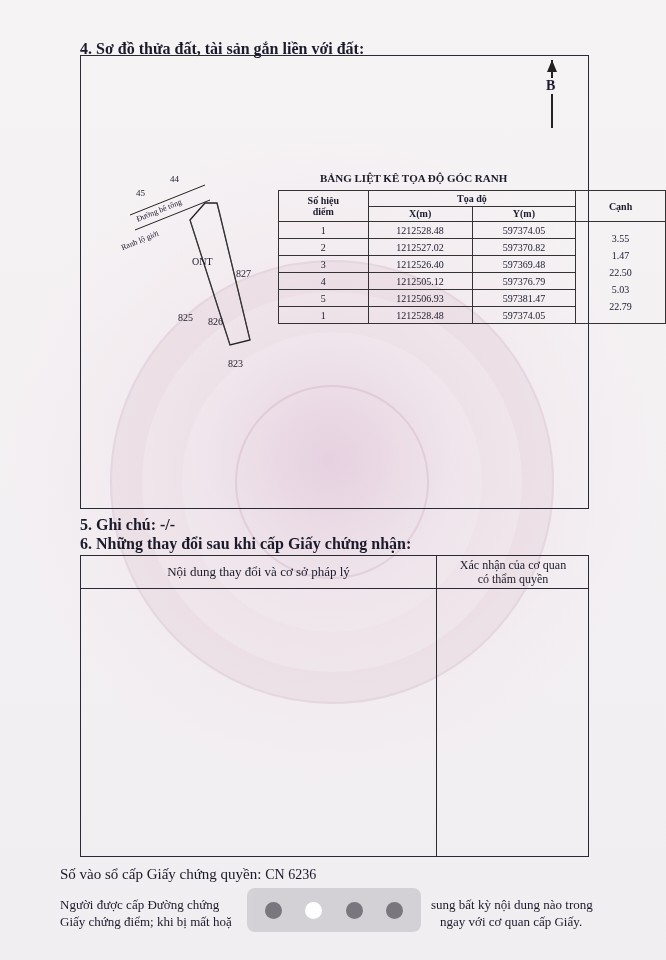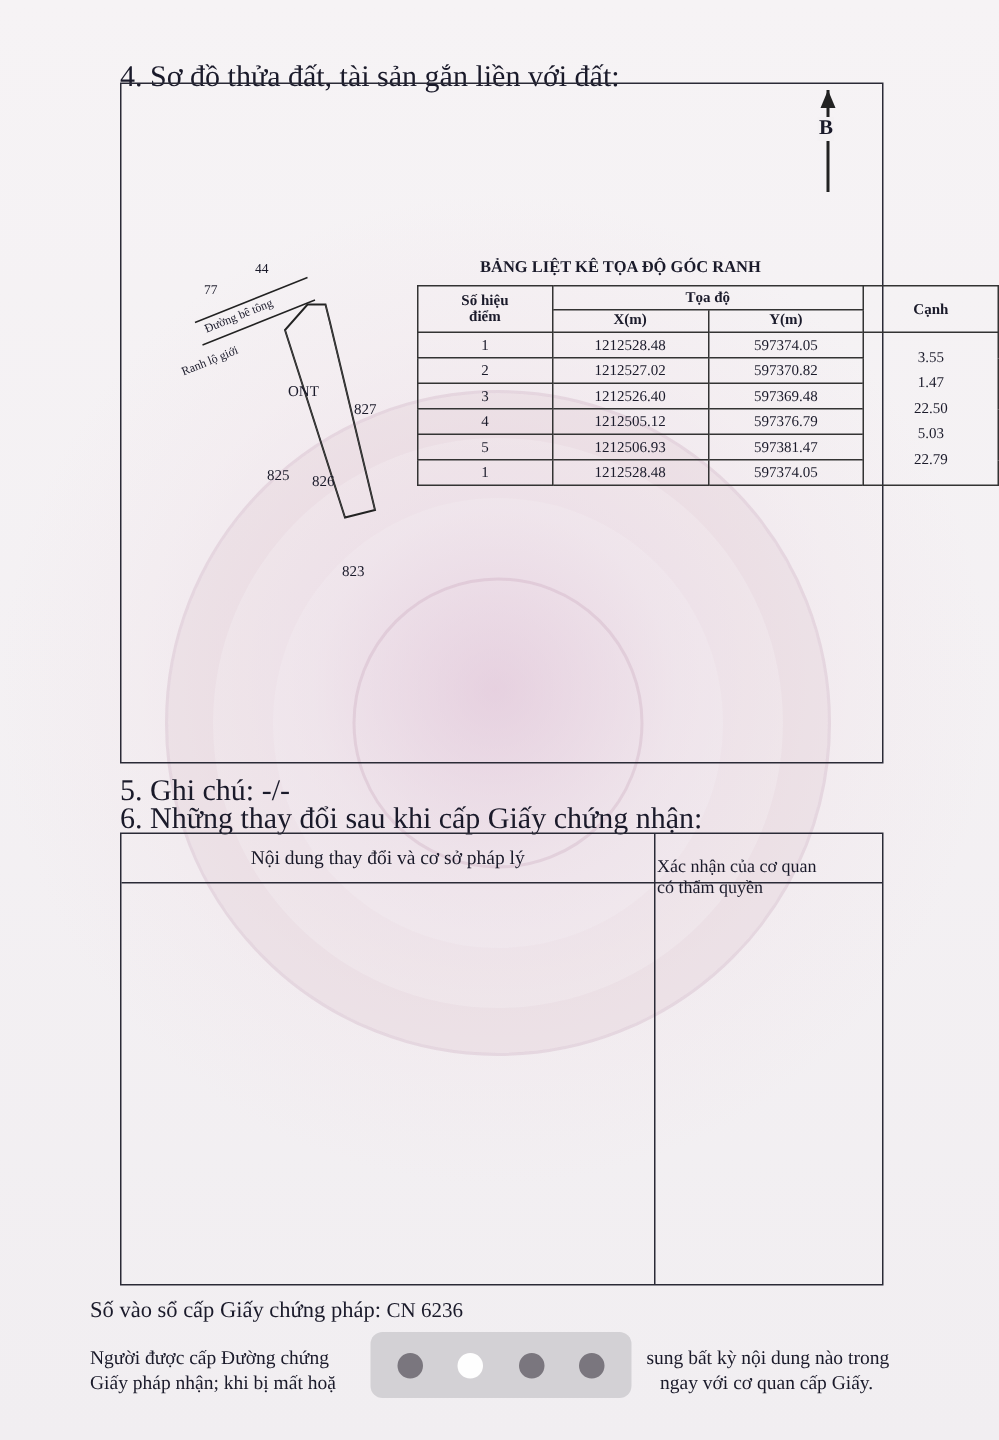--- a/index.html
+++ b/index.html
@@ -4,21 +4,21 @@
 <style>
   html,body{margin:0;padding:0;}
   body{width:666px;height:960px;overflow:hidden;background:#f4f1f3;position:relative;font-family:"Liberation Serif","DejaVu Serif",serif;color:#1a1a2a;}
   .page{position:absolute;left:0;top:0;width:666px;height:960px;
     background:
       radial-gradient(circle at 330px 460px, rgba(214,170,200,0.45) 0px, rgba(230,205,220,0.35) 120px, rgba(240,225,232,0.25) 240px, rgba(244,241,243,0) 330px),
       linear-gradient(#f6f3f5,#f1eef1);}
   .drum{position:absolute;left:110px;top:260px;width:440px;height:440px;border-radius:50%;
     border:2px solid rgba(190,150,175,0.25);box-shadow:inset 0 0 0 30px rgba(215,180,200,0.12), inset 0 0 0 70px rgba(225,195,210,0.10);}
   .drum2{position:absolute;left:235px;top:385px;width:190px;height:190px;border-radius:50%;border:2px solid rgba(190,150,175,0.25);}
-  .h{position:absolute;font-weight:normal;font-size:20px;}
+  .h{position:absolute;font-weight:bold;font-size:16px;}
   .frame{position:absolute;border:1.5px solid #2a2a36;}
   .north{position:absolute;left:547px;top:60px;width:10px;height:68px;}
   .north-line{position:absolute;left:4px;top:0;width:2px;height:68px;background:#222;}
   .north-tip{position:absolute;left:0;top:0;width:0;height:0;border-left:5px solid transparent;border-right:5px solid transparent;border-bottom:12px solid #222;}
   .north-label{position:absolute;left:545px;top:78px;font-weight:bold;font-size:14px;background:#f4f1f3;padding:0 1px;}
   table.coords{position:absolute;left:278px;top:190px;border-collapse:collapse;font-size:10px;}
   table.coords td, table.coords th{border:1px solid #333;text-align:center;padding:0 20px;}
   table.coords th{font-weight:bold;font-size:10px;}
   .tcap{position:absolute;left:320px;top:172px;font-weight:bold;font-size:11px;}
   .small{position:absolute;font-size:9px;}
@@ -48,29 +48,29 @@
   </div>
   <div class="north-label">B</div>
 
   <svg class="plot" viewBox="0 0 180 230">
     <line x1="20" y1="50" x2="95" y2="20" stroke="#222" stroke-width="1"></line>
     <line x1="25" y1="65" x2="100" y2="35" stroke="#222" stroke-width="1"></line>
     <polygon points="95,38 107,38 110,50 140,175 120,180 80,55" fill="none" stroke="#222" stroke-width="1.3"></polygon>
     <line x1="80" y1="55" x2="120" y2="180" stroke="#444" stroke-width="0.6"></line>
     <line x1="107" y1="38" x2="140" y2="175" stroke="#444" stroke-width="0.6"></line>
   </svg>
-  <div class="small" style="left:136px;top:188px;">77</div>
+  <div class="small" style="left:136px;top:188px;">45</div>
   <div class="small" style="left:170px;top:174px;">44</div>
   <div class="small" style="left:135px;top:206px;transform:rotate(-22deg);font-size:8px;">Đường bê tông</div>
   <div class="small" style="left:120px;top:236px;transform:rotate(-22deg);font-size:8px;">Ranh lộ giới</div>
   <div class="small" style="left:192px;top:256px;font-size:10px;">ONT</div>
   <div class="small" style="left:236px;top:268px;font-size:10px;">827</div>
   <div class="small" style="left:178px;top:312px;font-size:10px;">825</div>
   <div class="small" style="left:208px;top:316px;font-size:10px;">826</div>
-  <div class="small" style="left:228px;top:376px;font-size:10px;text-align:right;">823</div>
+  <div class="small" style="left:228px;top:358px;font-size:10px;text-align:right;">823</div>
 
   <div class="tcap">BẢNG LIỆT KÊ TỌA ĐỘ GÓC RANH</div>
   <table class="coords">
     <tbody>
         <tr>
       <th rowspan="2" style="width:52px;height:30px;">Số hiệu điểm</th>
       <th colspan="2">Tọa độ</th>
       <th rowspan="2" style="width:52px;font-family:Liberation Serif, serif;">Cạnh</th>
     </tr>
     <tr>
@@ -117,33 +117,33 @@
   </tbody>
     </table>
 
   <div class="h" style="left:80px;top:516px;">5. Ghi chú: -/-</div>
   <div class="h" style="left:80px;top:535px;">6. Những thay đổi sau khi cấp Giấy chứng nhận:</div>
 
   <div class="changes">
     <div class="hdr"></div>
     <div class="col1"></div>
     <div style="position:absolute;left:0;top:8px;width:355px;text-align:center;font-size:13px;">Nội dung thay đổi và cơ sở pháp lý</div>
-    <div style="position:absolute;left:357px;top:2px;width:150px;font-size:12px;line-height:14px;margin-top:12px;">
+    <div style="position:absolute;left:357px;top:2px;width:150px;text-align:center;font-size:12px;line-height:14px;">
       <div>Xác nhận của cơ quan</div>
       <div>có thẩm quyền</div>
     </div>
   </div>
 
   <div class="foot" style="left:60px;top:866px;font-size:15px;">
-    <span>Số vào sổ cấp Giấy chứng pháp:</span>
+    <span>Số vào sổ cấp Giấy chứng quyền:</span>
     <span style="font-size:14px;">CN 6236</span>
   </div>
   <div class="foot" style="left:60px;top:897px;">Người được cấp Đường chứng</div>
   <div class="foot" style="left:431px;top:897px;">sung bất kỳ nội dung nào trong</div>
-  <div class="foot" style="left:60px;top:914px;">Giấy pháp nhận; khi bị mất hoặ</div>
+  <div class="foot" style="left:60px;top:914px;">Giấy chứng điểm; khi bị mất hoặ</div>
   <div class="foot" style="left:440px;top:914px;">ngay với cơ quan cấp Giấy.</div>
 
   <div class="dots">
     <div class="dot"></div>
     <div class="dot active"></div>
     <div class="dot"></div>
     <div class="dot"></div>
   </div>
 </div>
 

